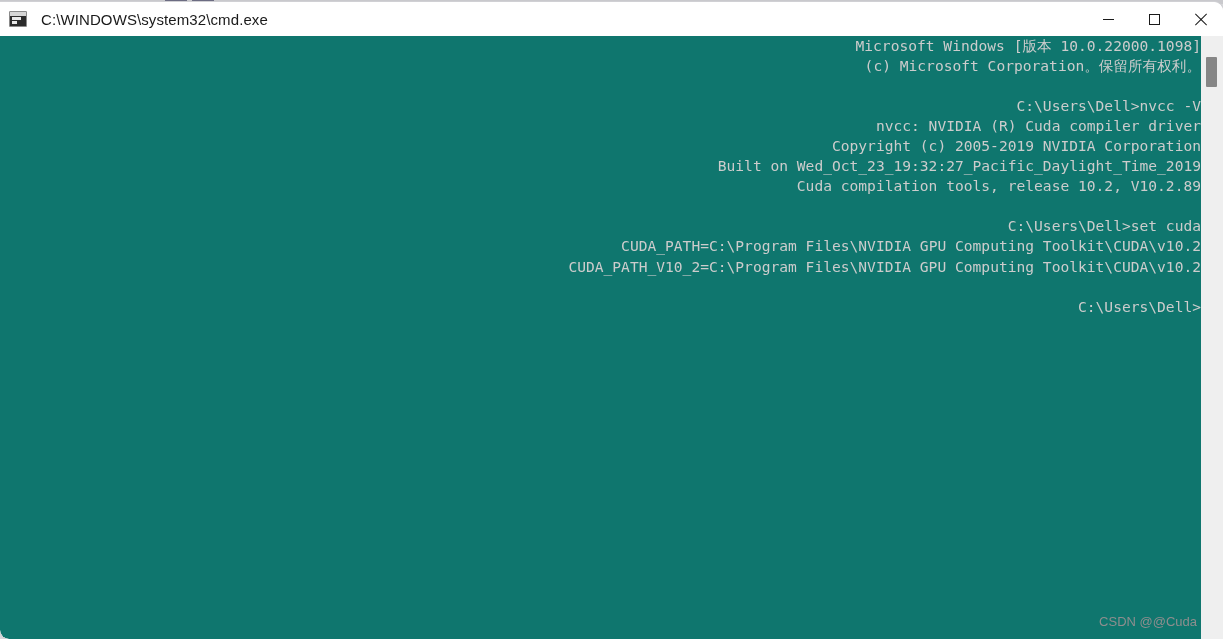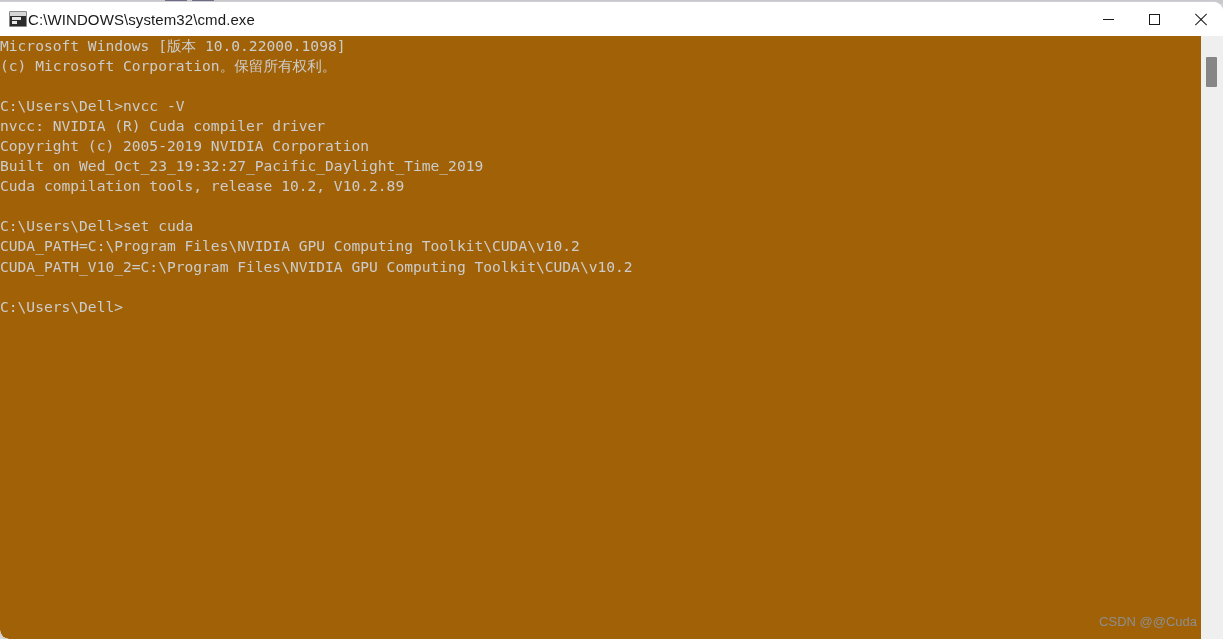--- a/index.html
+++ b/index.html
@@ -50,21 +50,21 @@
     height: 34px;
     background: #ffffff;
     border-top-right-radius: 9px;
   }
   .title-left {
     position: absolute;
     left: 9px; top: 0;
     height: 34px;
     display: flex;
     align-items: center;
-    gap: 1px;
+    gap: 14px;
   }
   .app-icon {
     position: relative;
     width: 18px; height: 16px;
     background: #2b2b2b;
     border: 1px solid #8a8a8a;
     box-sizing: border-box;
     border-radius: 1px;
     flex: 0 0 auto;
   }
@@ -130,23 +130,24 @@
   .glyph-close::before { transform: rotate(45deg); }
   .glyph-close::after  { transform: rotate(-45deg); }
 
   
   .console {
     position: absolute;
     left: 0;
     top: 34px;
     width: 1201px;
     height: 603px;
-    background: #a16207;
+    background: #0f766e;
     border-bottom-left-radius: 9px;
     overflow: hidden;
+    text-align: right;
   }
   .console-text {
     margin: 0;
     padding: 0;
     font-family: "DejaVu Sans Mono", "Liberation Mono", monospace;
     font-size: 14.6px;
     line-height: 20.05px;
     color: #cccccc;
     white-space: pre;
     letter-spacing: 0px;

